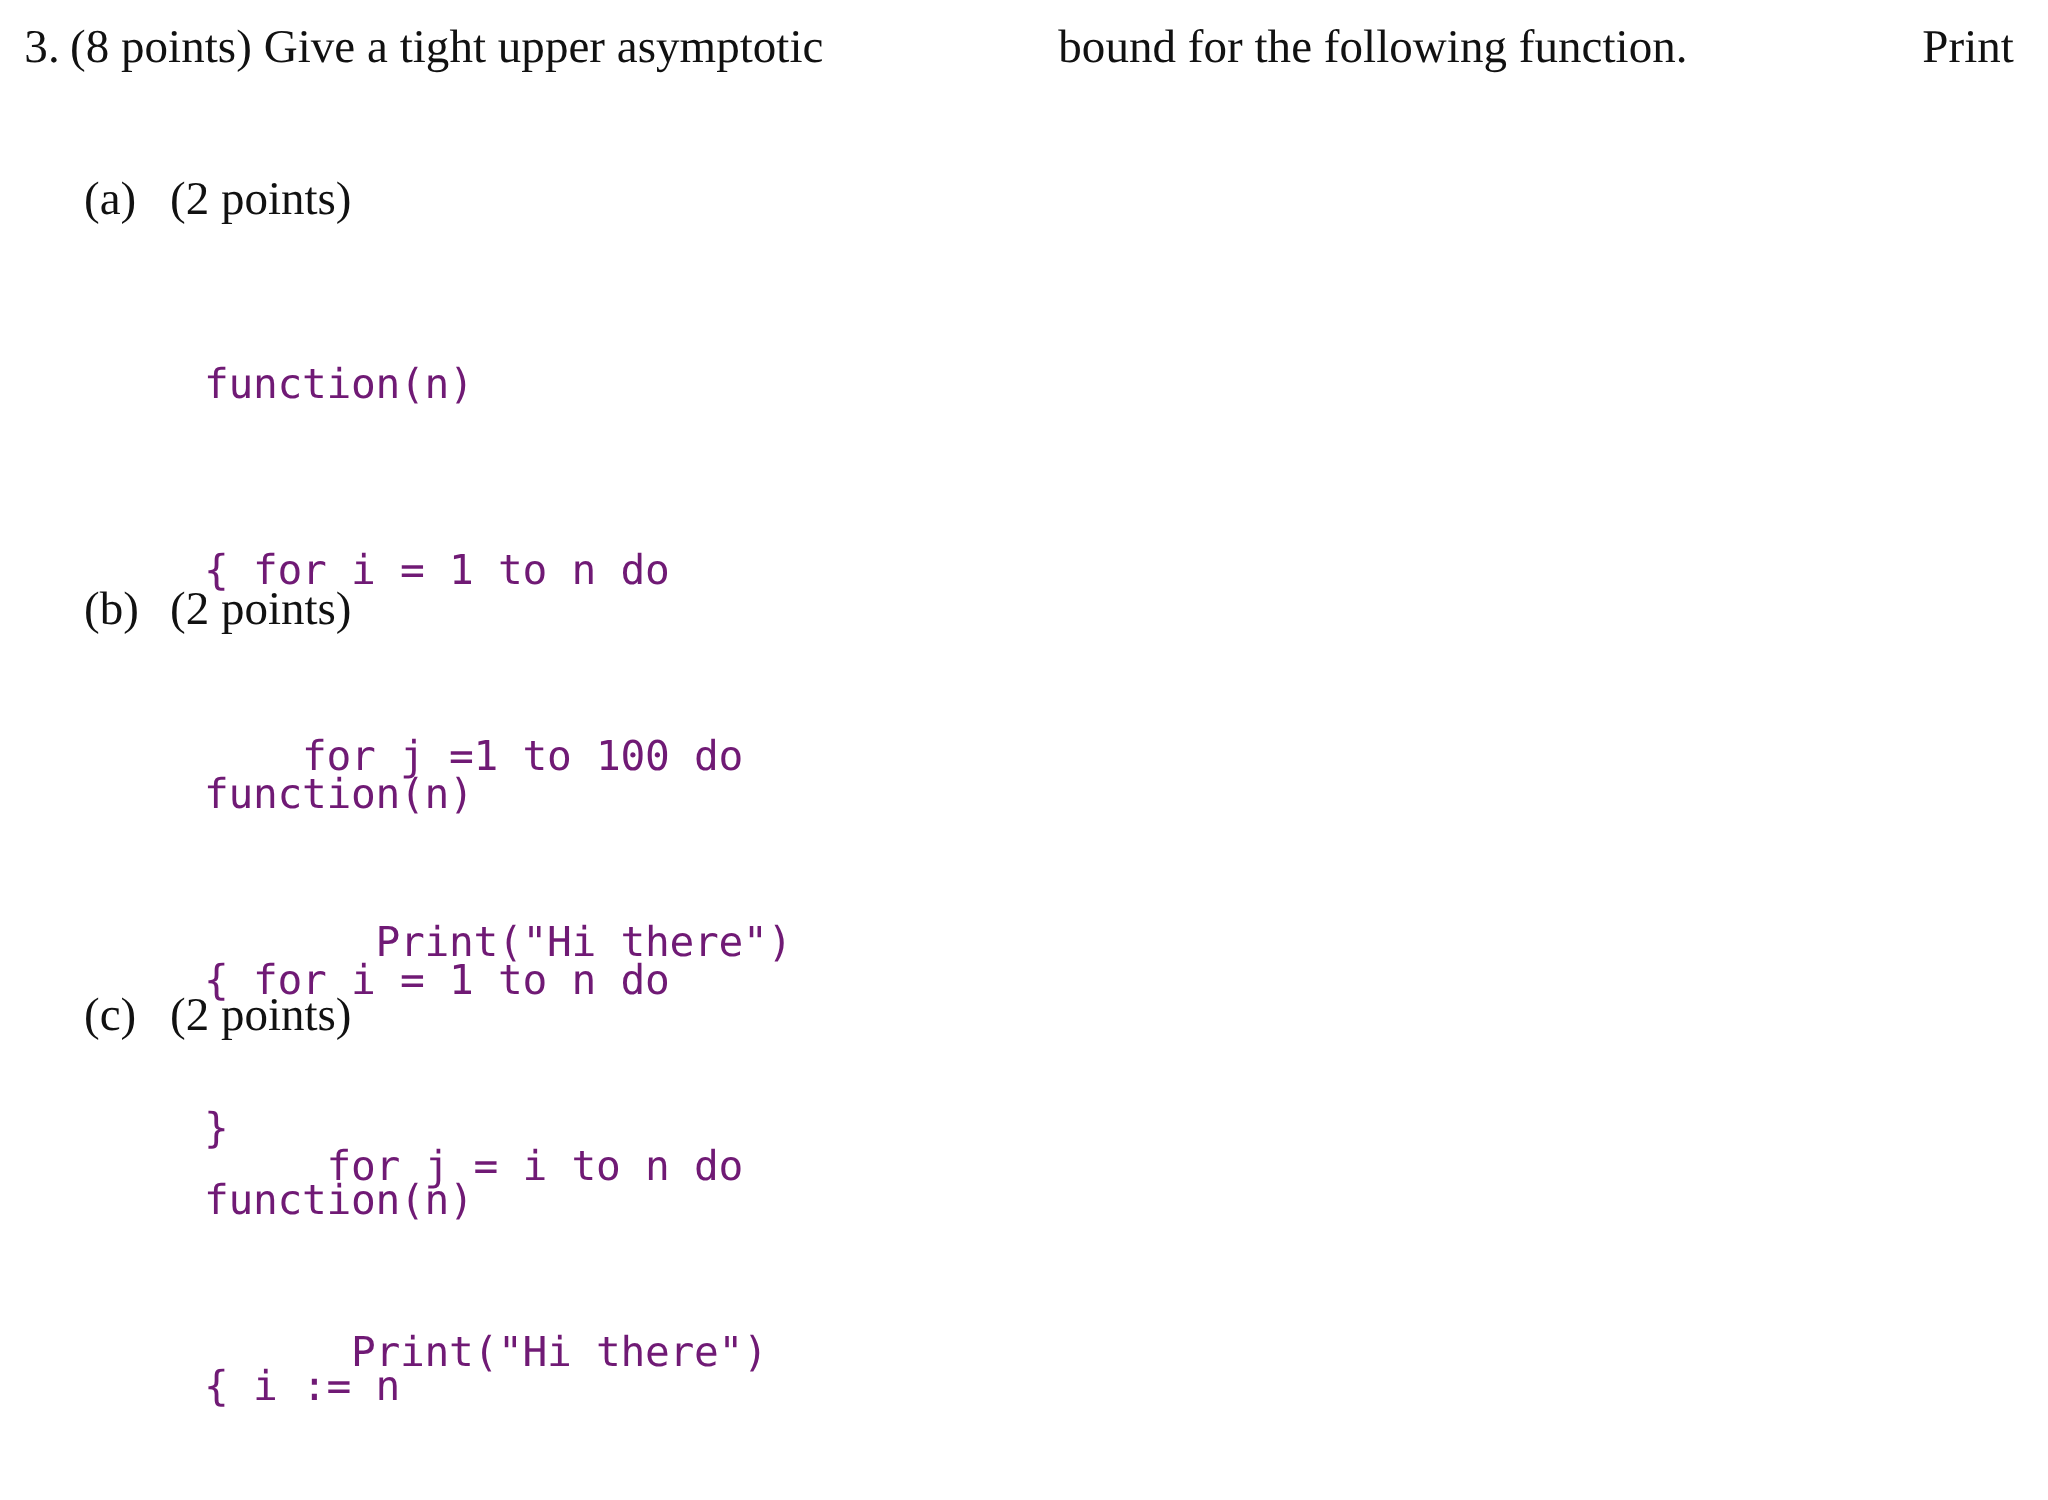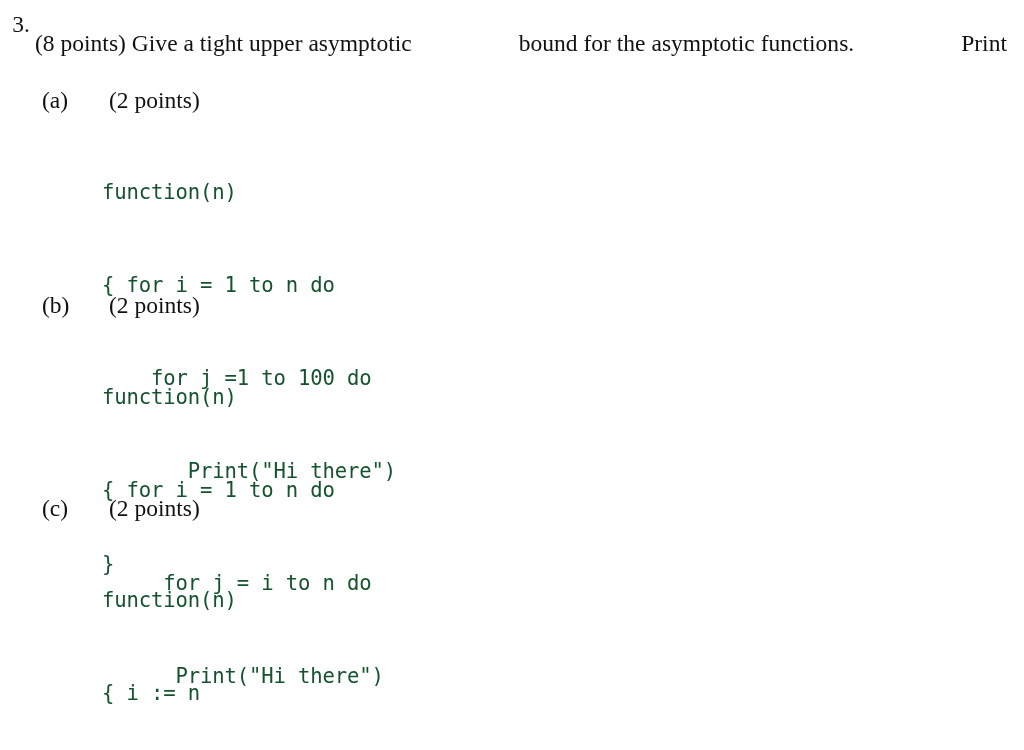--- a/index.html
+++ b/index.html
@@ -40,21 +40,20 @@
     text-align: right;
     font-size: 23.5px;
     line-height: 32px;
     letter-spacing: 0.1px;
   }
 
   .q-body {
     margin-left: 35px;
     font-size: 23.5px;
     line-height: 32px;
-    margin-top: 19px;
   }
 
   .q-line {
     white-space: nowrap;
     letter-spacing: 0.02px;
   }
 
   
   .q-line-1 {
     width: 972px;
@@ -80,33 +79,32 @@
     white-space: nowrap;
   }
 
   .part-points {
     position: absolute;
     left: 85px;
     top: 0;
     font-size: 23.5px;
     line-height: 30px;
     white-space: nowrap;
-    margin-left: 24px;
   }
 
   .code {
     position: absolute;
     left: 102px;
     top: 30px;
     font-family: "DejaVu Sans Mono", "Liberation Mono", monospace;
     font-size: 20.6px;
     line-height: 31px;
     letter-spacing: -0.15px;
     white-space: pre;
-    color: #14532d;
+    color: #701a75;
   }
   .code-line {
     white-space: pre;
     height: 31px;
   }
 
   
   #part-a { top: 85px; }
   #part-b { top: 290px; }
   #part-c { top: 493px; }
@@ -115,21 +113,21 @@
 <body>
 
 <div class="page">
 
   <div class="question">
     <div class="q-number">3.</div>
 
     <div class="q-body">
       <div class="q-line q-line-1">
         <span>(8 points)  Give  a  tight  upper  asymptotic</span>
-        <span>bound  for  the  asymptotic  functions.</span>
+        <span>bound  for  the  following  function.</span>
         <span>Print</span>
       </div>
     </div>
   </div>
 
   <div class="part" id="part-a">
     <div class="part-label">(a)</div>
     <div class="part-points">(2 points)</div>
     <div class="code">
       <div class="code-line">function(n)</div>

